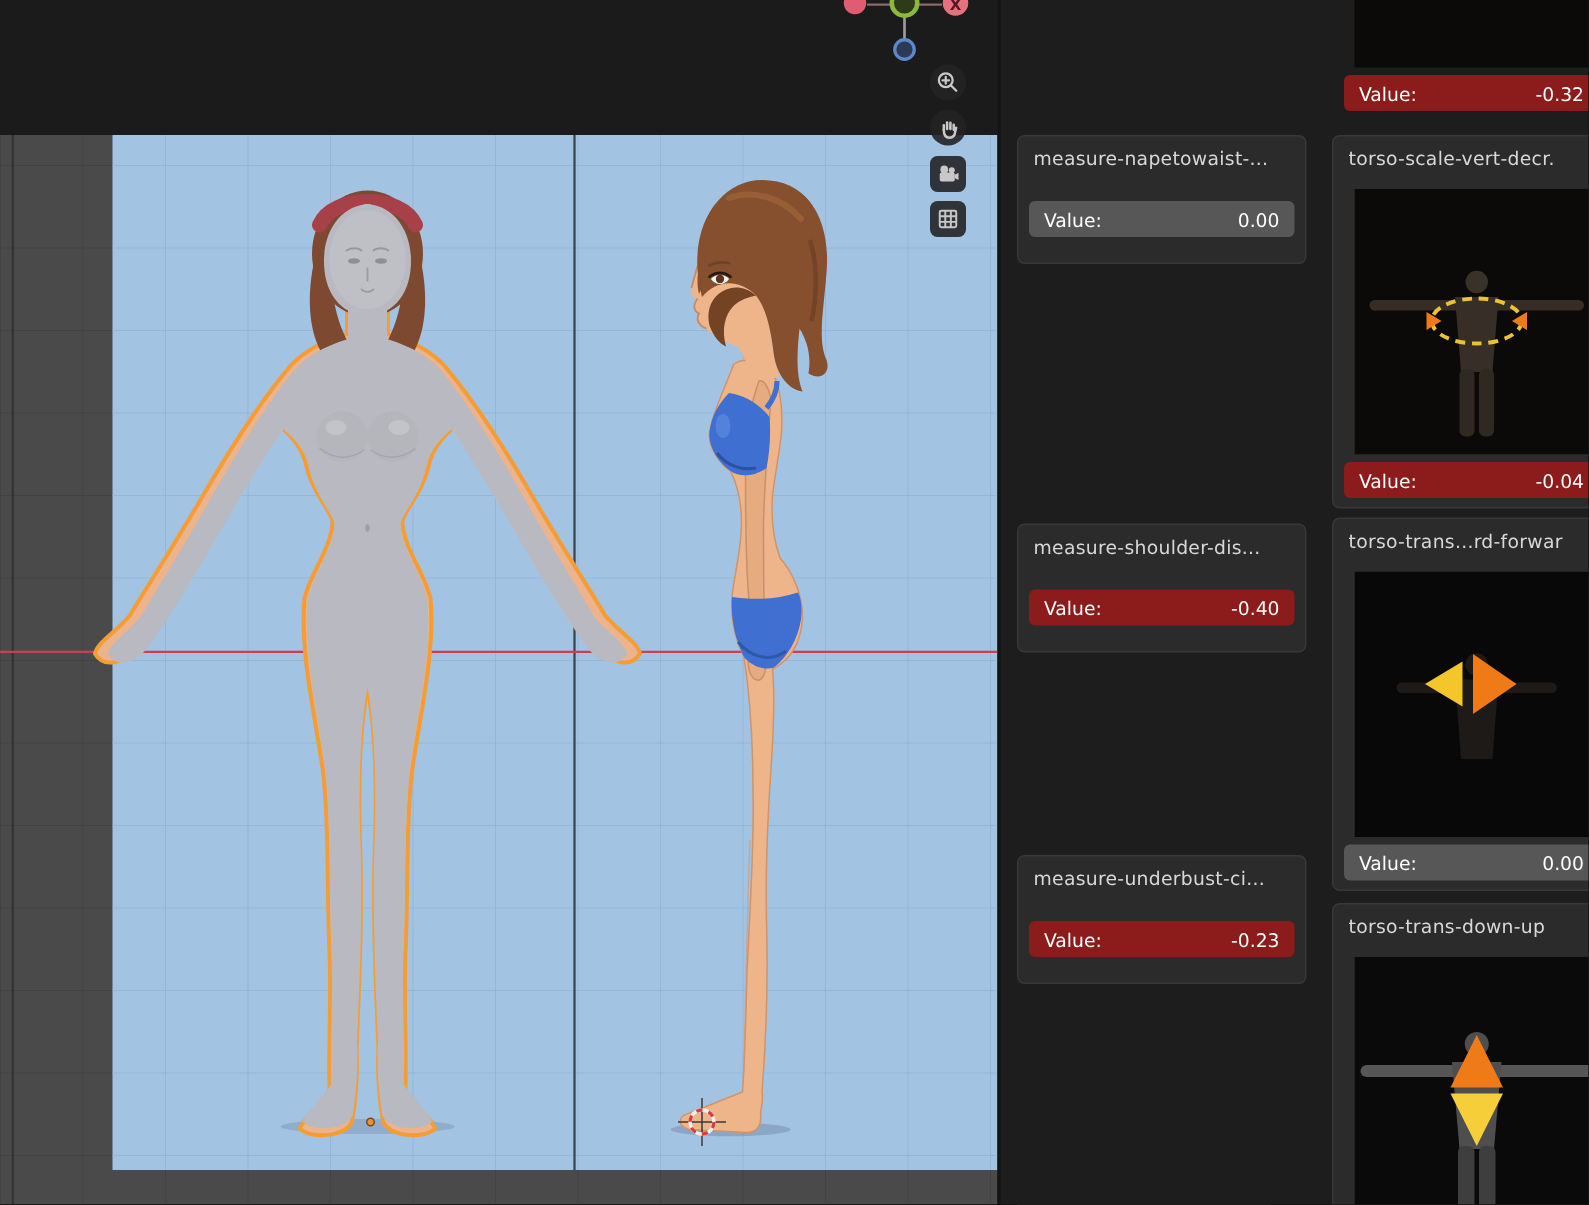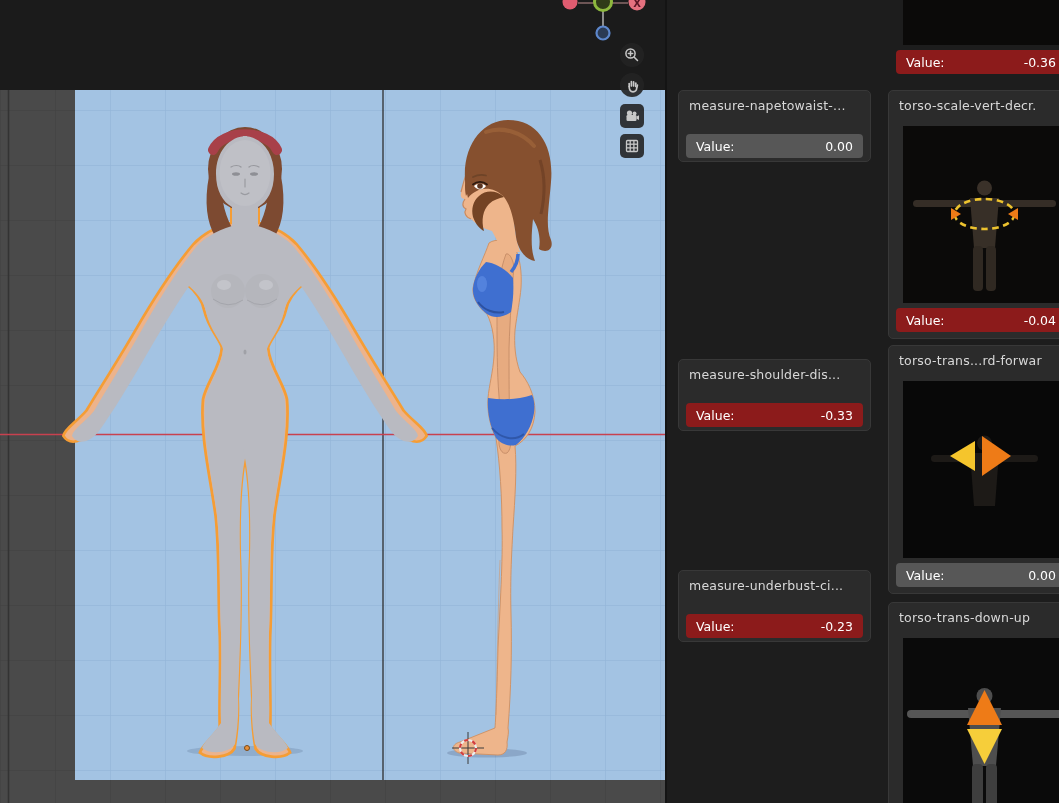--- a/index.html
+++ b/index.html
@@ -7,21 +7,21 @@
   body{font-family:"DejaVu Sans","Liberation Sans",sans-serif}
   .screen{position:relative;width:1059px;height:803px;overflow:hidden;background:#1d1d1d}
   .viewport{position:absolute;left:0;top:0;width:665px;height:803px}
   .viewport svg.scene{position:absolute;left:0;top:0}
   .vp-edge{position:absolute;left:665px;top:0;width:2px;height:803px;background:#141414}
   .vp-btn{position:absolute;width:24px;height:24px;display:flex;align-items:center;justify-content:center;
           background:rgba(35,35,35,.9);cursor:pointer}
   .vp-btn.round{border-radius:50%}
   .vp-btn.square{border-radius:5px}
   .panel{position:absolute;background:#2b2b2b;border:1px solid #383838;border-radius:5px}
-  .panel.small{width:193px;height:72px}
+  .panel.small{width:193px;height:86px}
   .panel.tall{width:186px;height:249px}
   .panel-label{position:absolute;top:7px;left:10px;right:5px;font-size:12.5px;line-height:16px;color:#d8d8d8;
                letter-spacing:.2px;white-space:nowrap;overflow:hidden}
   .slider{position:absolute;height:24px;border-radius:4px;display:flex;justify-content:space-between;
           align-items:center;padding:0 10px;font-size:12.5px;color:#fff;cursor:ew-resize}
   .slider.gray{background:#575757}
   .slider.red{background:#8c1b1b}
   .panel.small .slider{top:43px;left:7px;width:177px}
   .panel.tall .slider{top:217px;left:7px;width:170px}
   .thumb{position:absolute;top:35px;left:14px;width:163px;height:177px}
@@ -171,35 +171,35 @@
             <line x1="3.5" y1="10.9" x2="14.5" y2="10.9"></line>
         </g>
       </svg>
     </div>
   </div>
   <div class="vp-edge"></div>
 
   <div class="b0-thumb"></div>
   <div class="slider red standalone">
     <span class="s-label">Value:</span>
-    <span class="s-val">-0.36</span>
+    <span class="s-val">-0.32</span>
   </div>
 
   <div class="panel small" style="left:678px;top:90px">
     <div class="panel-label">measure-napetowaist-...</div>
     <div class="slider gray">
       <span class="s-label">Value:</span>
       <span class="s-val">0.00</span>
     </div>
   </div>
-  <div class="panel small" style="left:678px;top:359px">
+  <div class="panel small" style="left:678px;top:349px">
     <div class="panel-label">measure-shoulder-dis...</div>
     <div class="slider red">
       <span class="s-label">Value:</span>
-      <span class="s-val">-0.33</span>
+      <span class="s-val">-0.40</span>
     </div>
   </div>
   <div class="panel small" style="left:678px;top:570px">
     <div class="panel-label">measure-underbust-ci...</div>
     <div class="slider red">
       <span class="s-label">Value:</span>
       <span class="s-val">-0.23</span>
     </div>
   </div>
 

